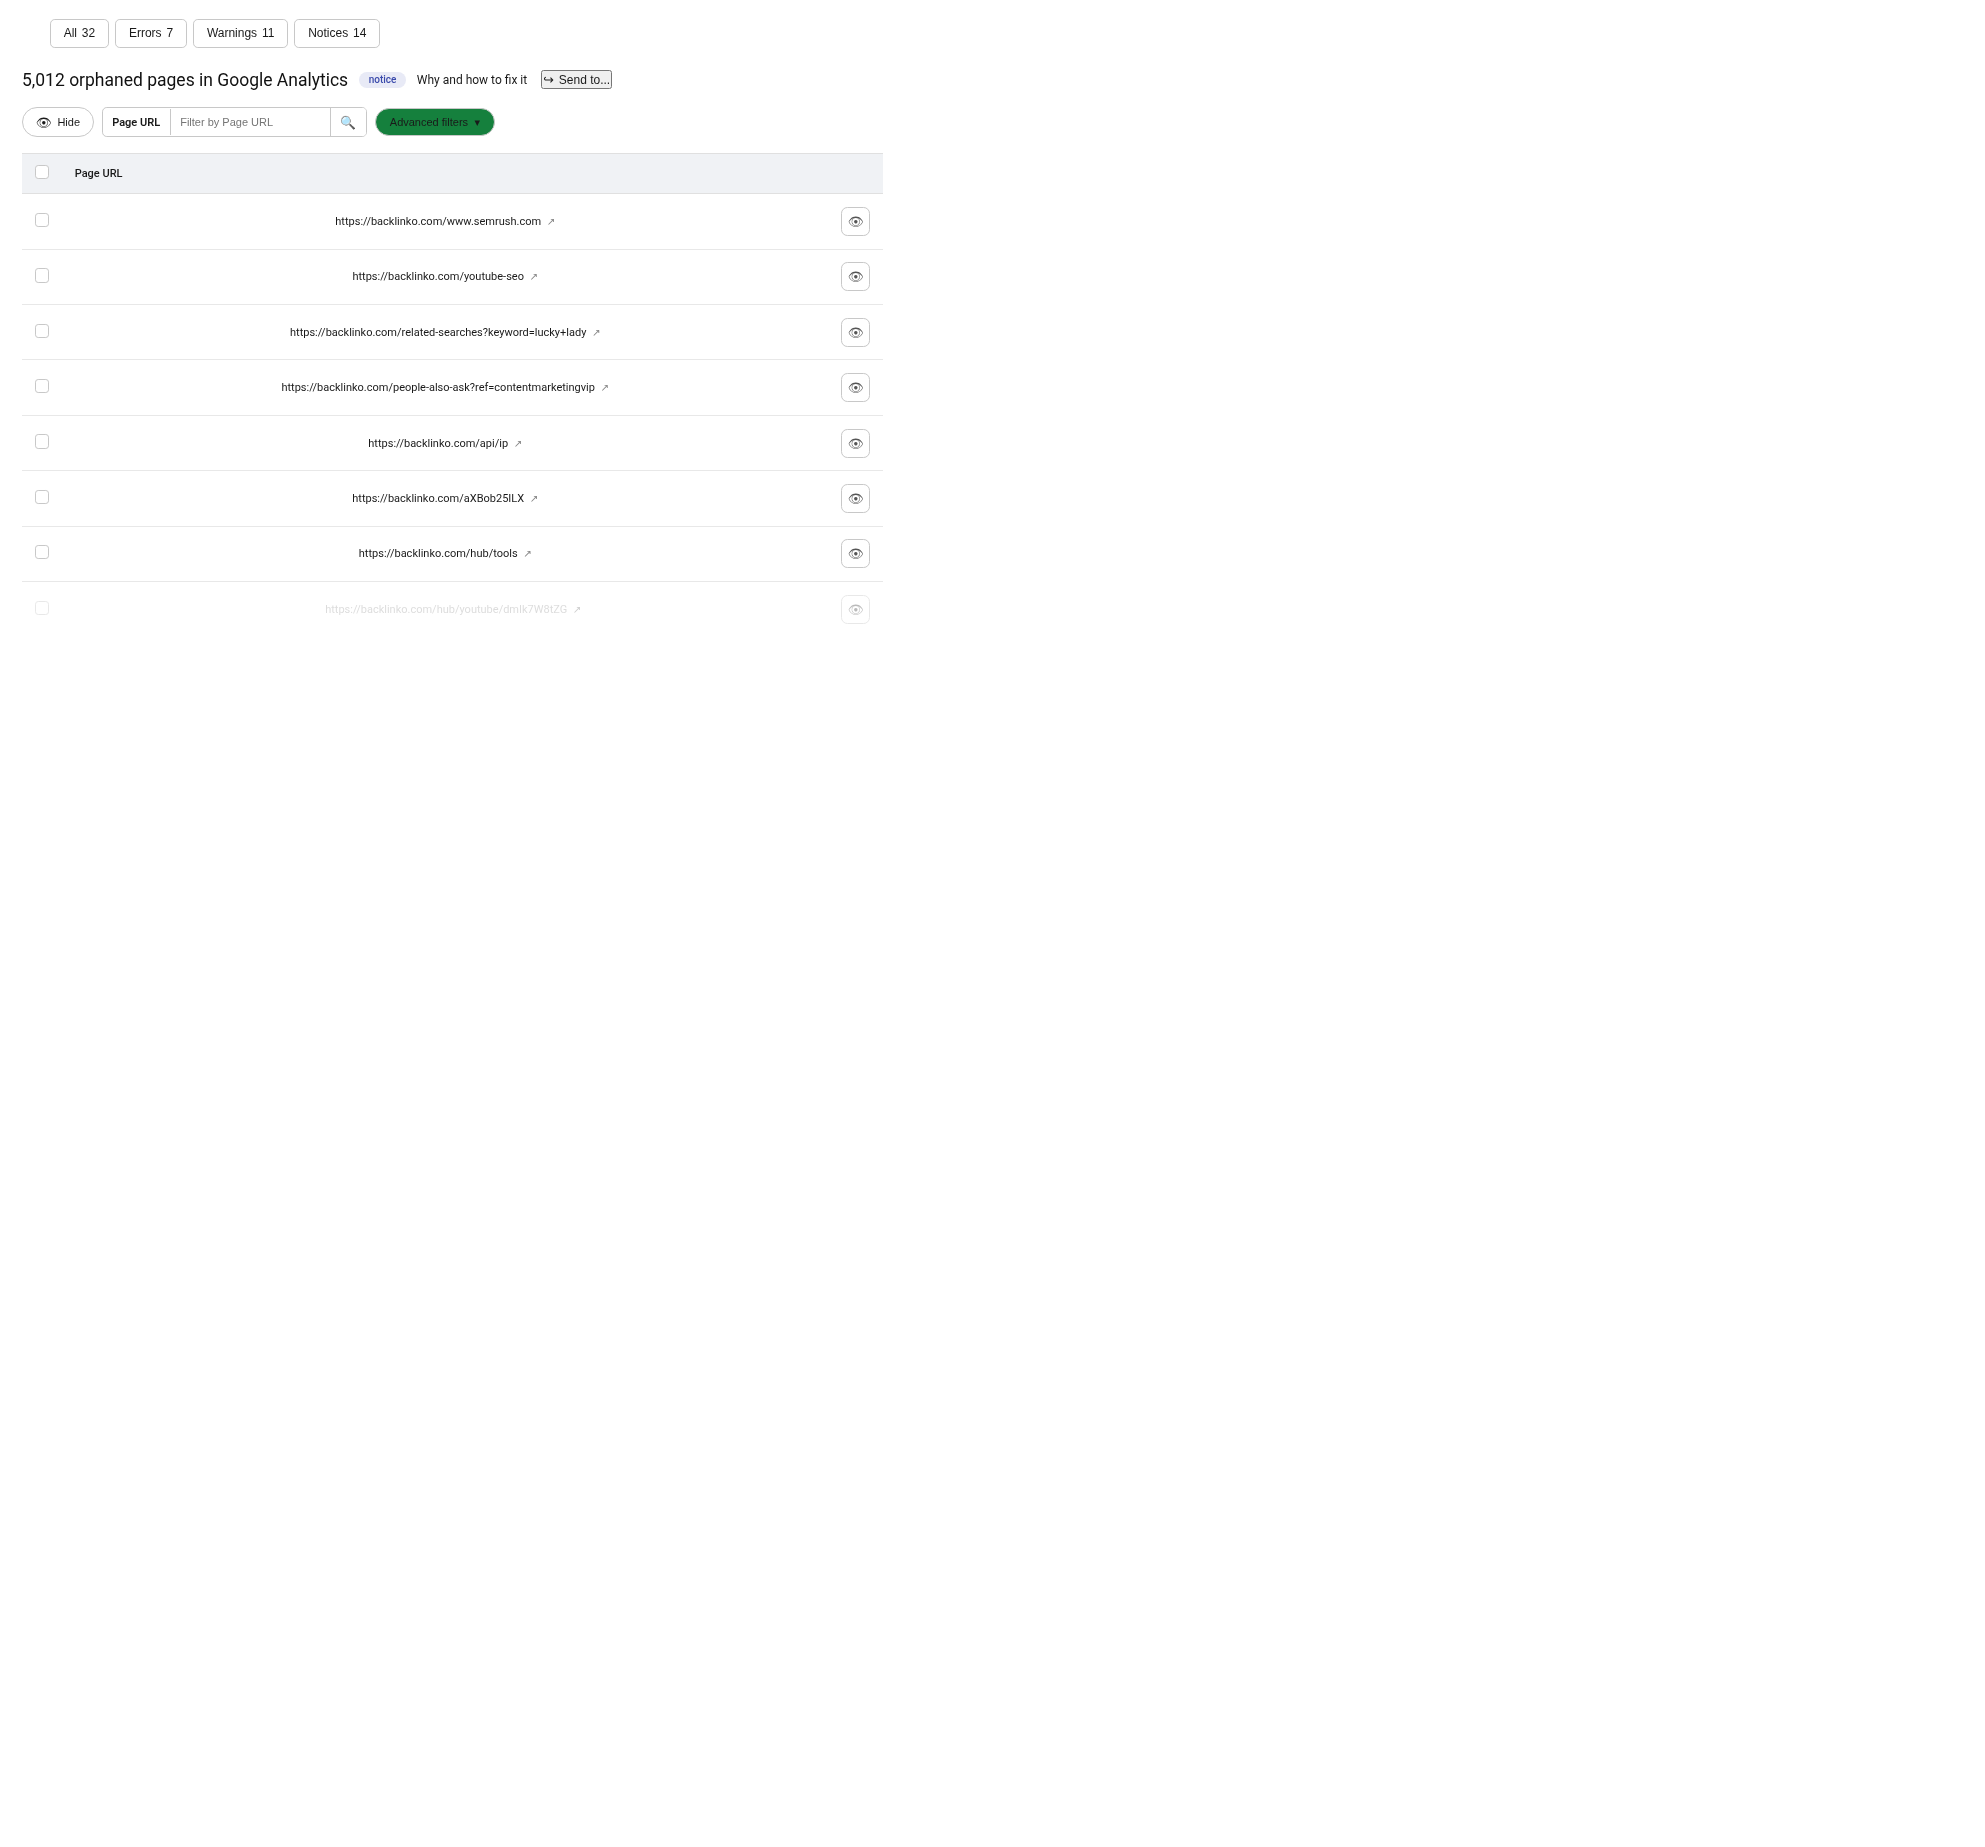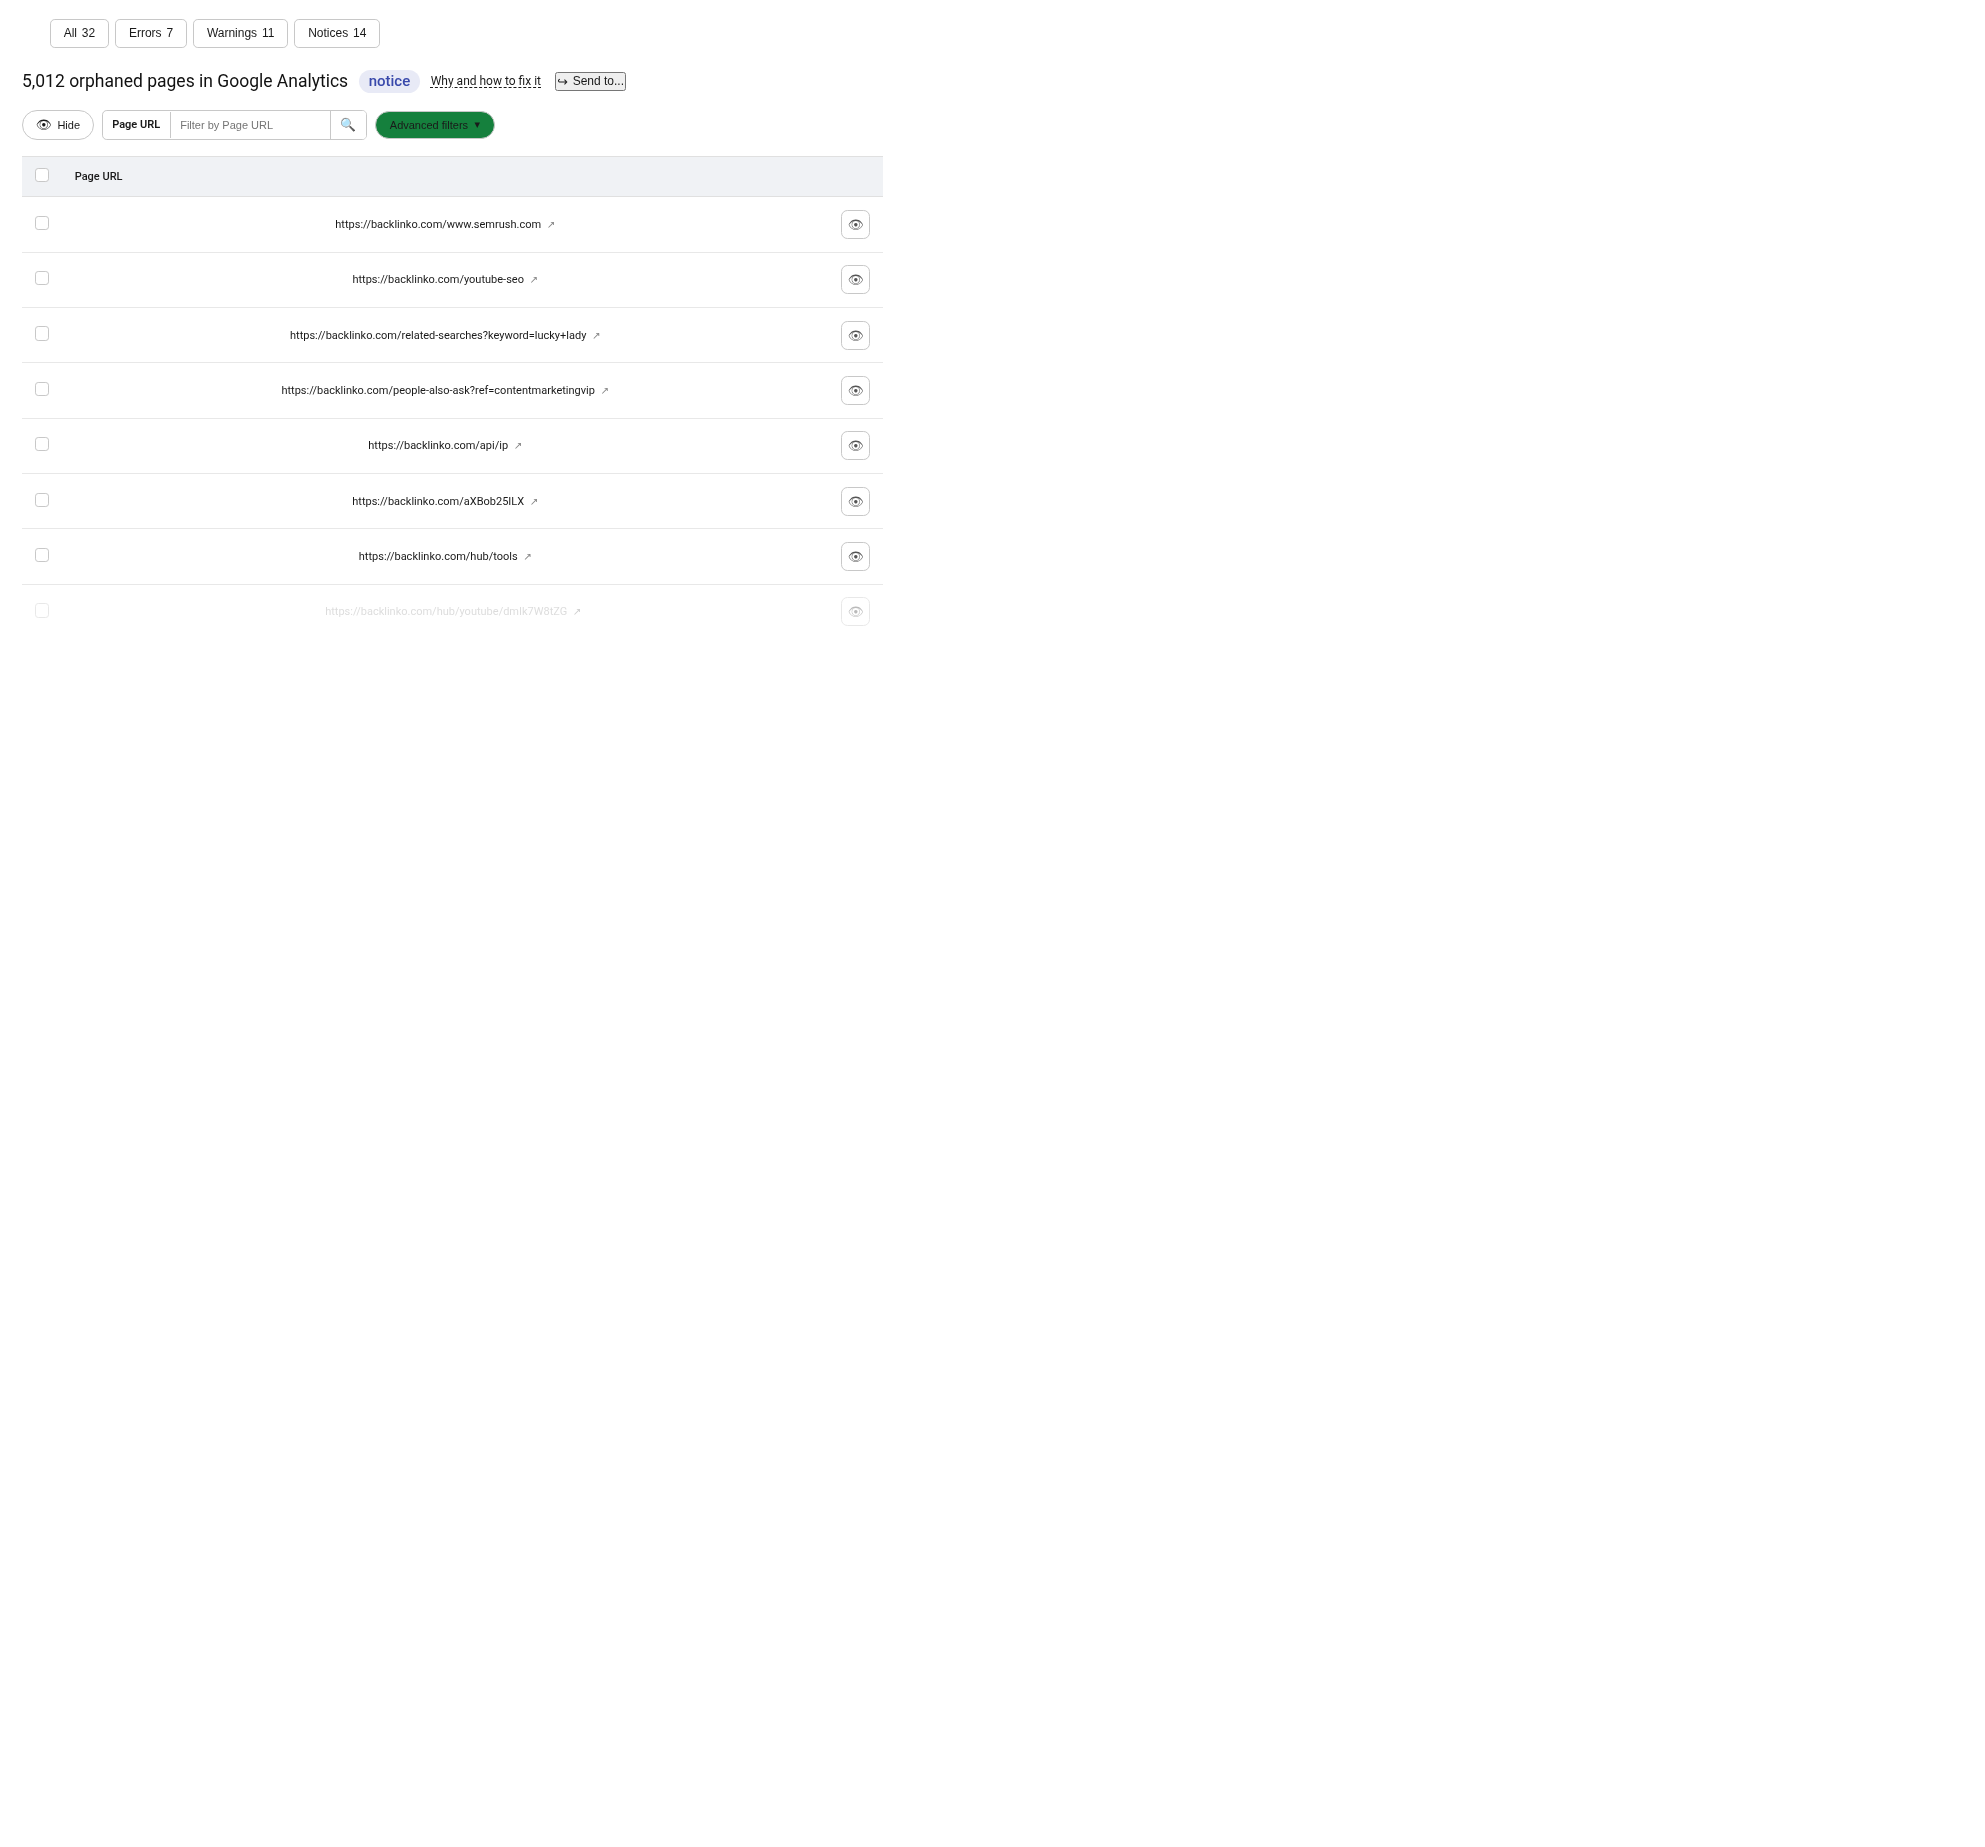--- a/index.html
+++ b/index.html
@@ -57,27 +57,26 @@
       font-size: 17.5px;
       font-weight: 400;
       color: #111;
     }
 
     .notice-badge {
       background: #e8eaf6;
       color: #3949ab;
       border-radius: 16px;
       padding: 2.4px 9.5px;
-      font-size: 15px;
+      font-size: 10px;
       font-weight: 500;
     }
 
     .fix-link {
       color: #1a1a1a;
-      text-decoration: underline;
       text-decoration-style: dashed;
       text-underline-offset: 2.4px;
       font-size: 12px;
       cursor: pointer;
     }
 
     .send-to-btn {
       display: flex;
       align-items: center;
       gap: 4.8px;

